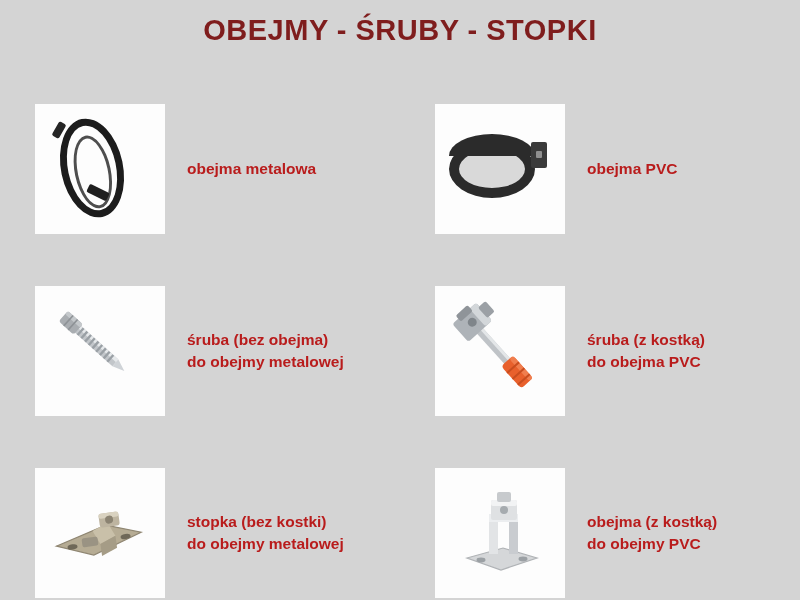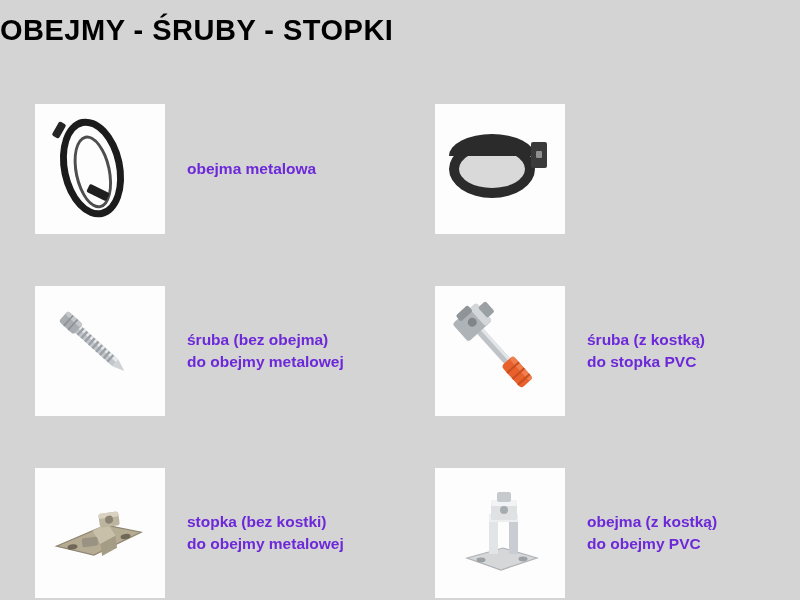--- a/index.html
+++ b/index.html
@@ -17,24 +17,24 @@
     position: relative;
     width: 800px;
     height: 600px;
     box-sizing: border-box;
   }
   .title {
     position: absolute;
     top: 14px;
     left: 0;
     width: 800px;
-    text-align: left;
+    text-align: center;
     font-size: 29px;
     font-weight: bold;
-    color: #000000;
+    color: #7f1d1d;
     letter-spacing: 0.5px;
   }
   .grid {
     position: absolute;
     top: 78px;
     left: 0;
     width: 800px;
     display: grid;
     grid-template-columns: 400px 400px;
     grid-template-rows: 182px 182px 182px;
@@ -50,21 +50,21 @@
     height: 130px;
     background: #fdfdfd;
     flex: 0 0 130px;
     position: relative;
     overflow: hidden;
   }
   .caption {
     margin-left: 22px;
     font-size: 15.5px;
     font-weight: bold;
-    color: #6d28d9;
+    color: #b91c1c;
     line-height: 1.45;
     white-space: pre-line;
   }
 
   
   .clamp-metal {
     position: absolute;
     left: 26px;
     top: 14px;
     width: 62px;
@@ -192,20 +192,21 @@
       </div>
       <div class="caption">obejma metalowa</div>
     </div>
 
     <div class="cell">
       <div class="thumb">
         <div class="clamp-pvc"></div>
         <div class="clamp-pvc-band"></div>
         <div class="clamp-pvc-lug"></div>
       </div>
+      <div class="caption">obejma PVC</div>
     </div>
 
     <div class="cell">
       <div class="thumb">
         <svg class="screw-plain" viewBox="0 0 96 96">
 
           <g transform="rotate(42 48 48)">
             <rect x="14" y="42" width="52" height="9" fill="#c2c6ca"></rect>
             <rect x="14" y="42" width="52" height="3.5" fill="#e6e9eb"></rect>
             <g fill="#9aa0a5">
@@ -249,21 +250,21 @@
 
             <rect x="4" y="36" width="24" height="32" rx="3" fill="#aeb3b8"></rect>
             <rect x="4" y="36" width="24" height="9" rx="3" fill="#d3d7da"></rect>
             <rect x="9" y="28" width="14" height="10" rx="2" fill="#9ba0a5"></rect>
             <rect x="0" y="44" width="8" height="16" rx="2" fill="#8f9499"></rect>
             <circle cx="16" cy="52" r="4.5" fill="#7f858a"></circle>
           </g>
         </svg>
       </div>
       <div class="caption">śruba (z kostką)
-do stopka PVC</div>
+do obejma PVC</div>
     </div>
 
     <div class="cell">
       <div class="thumb">
         <svg class="foot-plain" viewBox="0 0 110 100">
           <g transform="rotate(-8 55 50)">
 
             <polygon points="10,56 62,42 96,54 46,70" fill="#b6ac94"></polygon>
             <polygon points="10,56 62,42 96,54 46,70" fill="none" stroke="#8f8672" stroke-width="1.2"></polygon>
             <ellipse cx="26" cy="59" rx="5" ry="2.6" fill="#6f6858"></ellipse>

